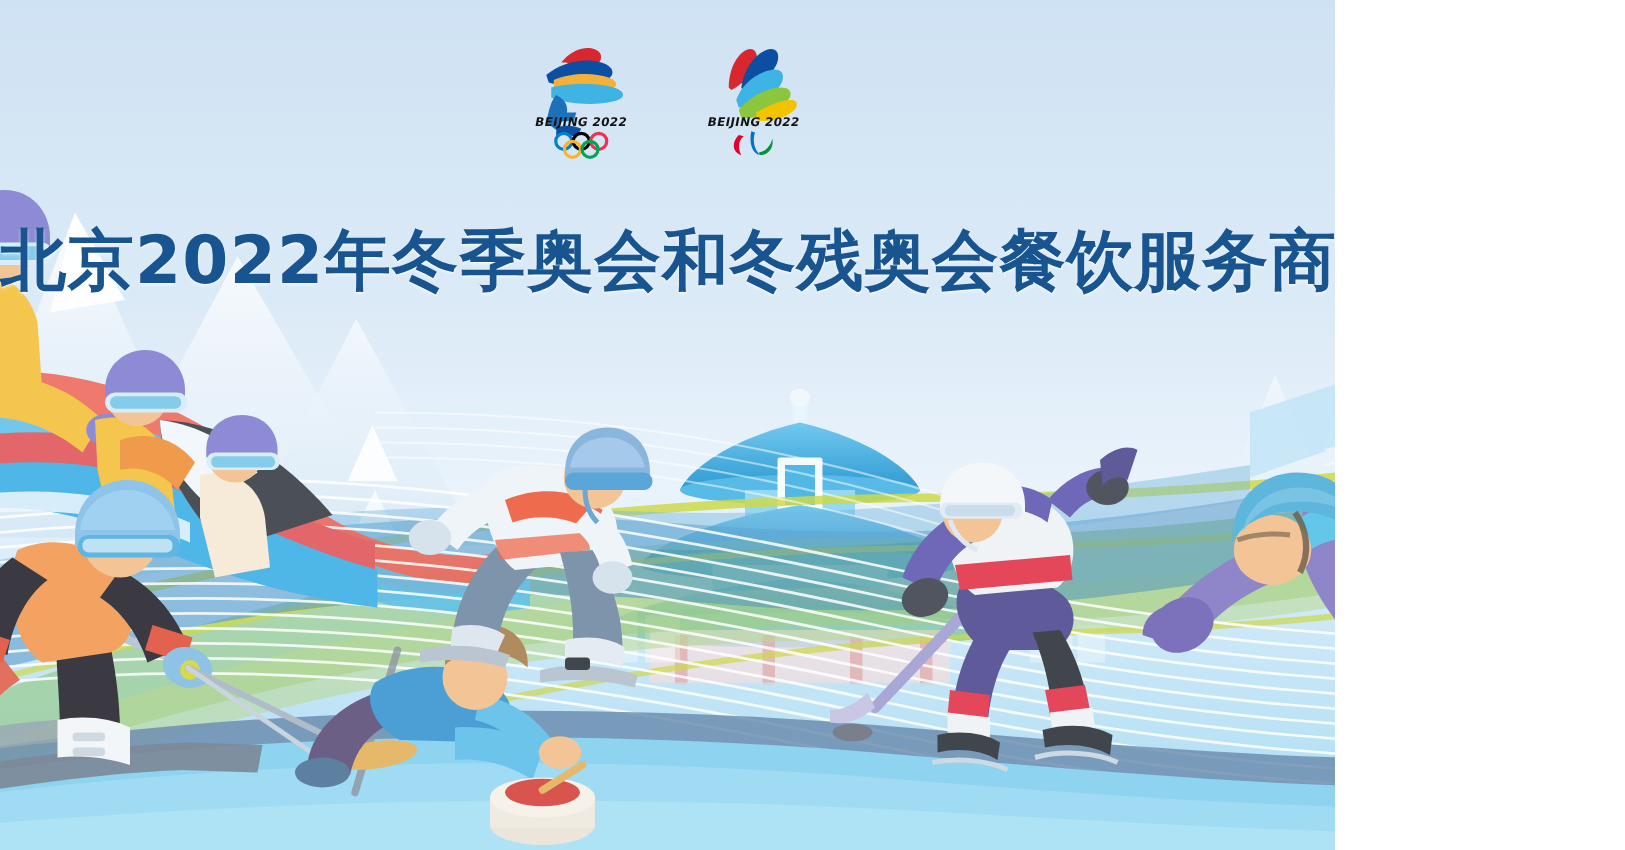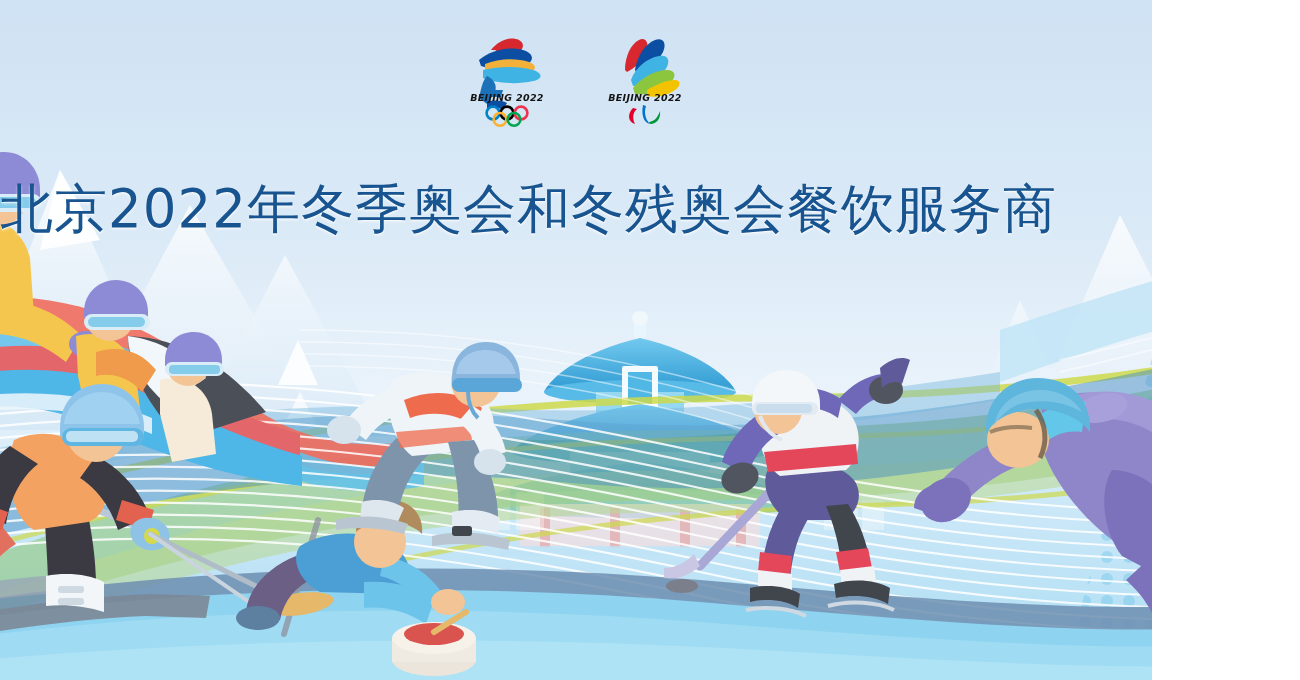--- a/index.html
+++ b/index.html
@@ -1,43 +1,43 @@
 <!DOCTYPE html>
 <html><head>
 <meta charset="utf-8">
 <style>
   html,body{margin:0;padding:0;background:#fff;}
   body{font-family:"Liberation Sans","DejaVu Sans",sans-serif;}
 
   #banner{
     position:relative;
-    width:1152px;height:680px;
+    width:1068px;height:680px;
     overflow:hidden;
     background:linear-gradient(180deg,#cfe2f3 0%,#d7e7f5 28%,#e4eff9 50%,#eaf3fb 62%,#cde8f7 72%,#a9dcf3 100%);
   }
   .layer{position:absolute;inset:0;}
   .layer svg{display:block;width:1300px;height:680px;}
 
   
   #logo-row{
     position:absolute;left:0;right:0;top:28px;
     display:flex;justify-content:center;align-items:flex-start;gap:46px;
     z-index:40;
   }
   .emblem{width:92px;height:100px;position:relative;}
   .emblem svg{display:block;width:92px;height:100px;}
 
   
   #title{
     position:absolute;left:0;right:0;top:143px;
-    text-align:left;
+    text-align:center;
     z-index:45;
     font-size:53px;
     line-height:1.12;
-    font-weight:normal;
+    font-weight:bold;
     letter-spacing:1px;
     color:#18548f;
     text-shadow:0 1px 0 rgba(255,255,255,.65), 0 2px 3px rgba(255,255,255,.5);
     font-family:"DejaVu Sans","Liberation Sans",sans-serif;
     white-space:nowrap;
   }
 </style>
 </head>
 <body>
 

